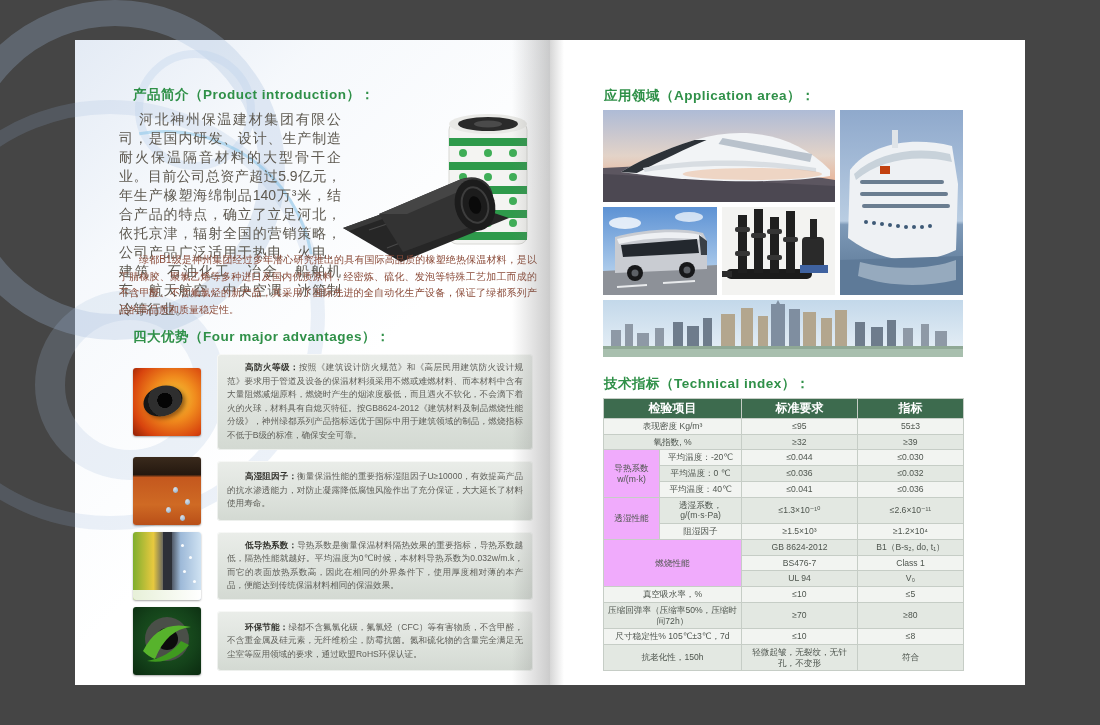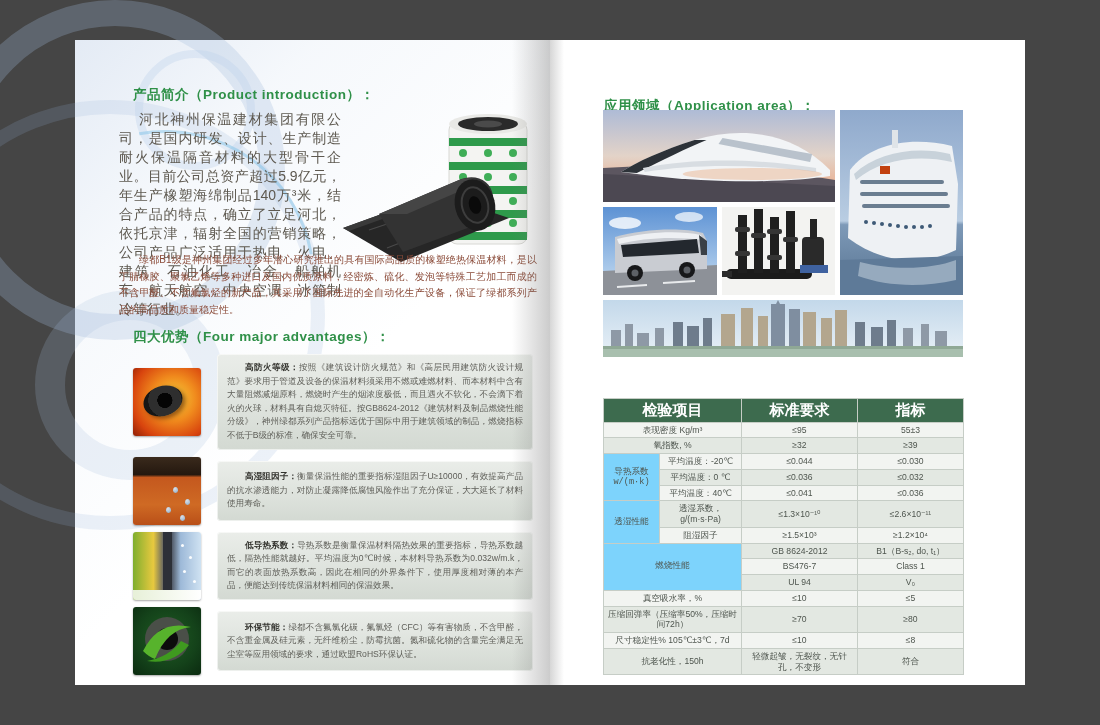--- a/index.html
+++ b/index.html
@@ -41,39 +41,39 @@
   .adv-item { display:flex; align-items:center; gap:16px; }
   .adv-thumb { width:68px; height:68px; flex:0 0 68px; border-radius:3px; overflow:hidden; position:relative;
       box-shadow:0 1px 2px rgba(0,0,0,.35);}
   .adv-box { flex:1; background:linear-gradient(180deg,#eaede9 0%,#dde2dc 60%,#d3d9d2 100%);
       border-radius:4px; padding:7px 10px; min-height:60px; display:flex; align-items:center;
       box-shadow:inset 0 0 0 1px rgba(255,255,255,.6);}
   .adv-text { font-size:8.6px; line-height:13.6px; color:#5e5e58; text-align:justify; text-indent:18px;}
   .adv-text b { color:#33332e; }
 
   
-  .rp-h1 { position:absolute; left:54px; top:57px; }
+  .rp-h1 { position:absolute; left:54px; top:47px; }
   .photo-grid { position:absolute; left:53px; top:70px; width:360px; height:247px;
       display:grid; grid-template-columns:114px 113px 123px; grid-template-rows:92px 88px 57px; gap:5px;}
   .ph { position:relative; overflow:hidden; background:#dfe6ee; }
   .ph-train { grid-column:1/3; grid-row:1; }
   .ph-ship  { grid-column:3;   grid-row:1/3; }
   .ph-bus   { grid-column:1;   grid-row:2; }
   .ph-pipes { grid-column:2;   grid-row:2; }
   .ph-sky   { grid-column:1/4; grid-row:3; }
   .ph svg { display:block; width:100%; height:100%; }
 
   .rp-h2 { position:absolute; left:54px; top:335px; }
   .tix { position:absolute; left:53px; top:358px; width:360px; border-collapse:collapse;
       font-size:8.6px; color:#4e554e; table-layout:fixed;}
   .tix th, .tix td { border:1px solid #c6cdc6; text-align:center; padding:2px 2px; height:14px; line-height:1.25;}
-  .tix thead th { background:#3d6b4e; color:#ffffff; font-size:15px; font-weight:bold; height:17px;}
+  .tix thead th { background:#3d6b4e; color:#ffffff; font-size:12px; font-weight:bold; height:17px;}
   .tr-a td { background:#f2f4f1; }
   .tr-b td { background:#e3e8e2; }
-  .tix td.grp { background:#7dd3fc; white-space:pre-line;font-family:Liberation Mono, monospace; }
+  .tix td.grp { background:#f0abfc; white-space:pre-line; }
 
   
   .thumb-fire { background:radial-gradient(circle at 60% 45%, #f7d23c 0%, #f08a1d 40%, #d8440e 75%, #8f1f06 100%); }
   .thumb-fire .pipe { position:absolute; left:10px; top:18px; width:40px; height:30px; border-radius:50%;
       background:radial-gradient(circle at 55% 50%, #050505 0 28%, #2e2e2e 29% 62%, #161616 63% 100%);
       transform:rotate(-18deg); box-shadow:2px 3px 4px rgba(60,10,0,.5);}
   .thumb-moist { background:linear-gradient(180deg,#3a2a1c 0%,#24180f 26%,#c4581e 30%,#cf6a24 70%,#b94f18 100%); }
   .drop { position:absolute; width:5px; height:6px; border-radius:50% 50% 50% 50%/60% 60% 40% 40%;
       background:radial-gradient(circle at 35% 30%, #dfeefc, #7fb3dd); opacity:.9;}
   .thumb-season { background:linear-gradient(90deg,#7fae2e 0%,#e8c93f 30%,#5a5d66 46%,#3d4049 54%,#9db9d8 70%,#cfe2f2 100%); }
@@ -361,20 +361,21 @@
             <rect x="168" y="4" width="14" height="42"></rect>
               <rect x="186" y="9" width="11" height="37"></rect>
           </g>
           <polygon points="173,4 175,0 177,4" fill="#7f8ea0"></polygon>
           <rect x="0" y="46" width="360" height="11" fill="#a8bfae"></rect>
           <rect x="0" y="46" width="360" height="3" fill="#8fa895"></rect>
         </svg>
       </div>
     </div>
 
+    <div class="rp-h2 h-green">技术指标（Technical index）：</div>
 
     <table class="tix">
       <colgroup>
           <col style="width:56px">
           <col style="width:82px">
           <col style="width:116px">
           <col style="width:106px">
         </colgroup>
       <thead>
         <tr>

